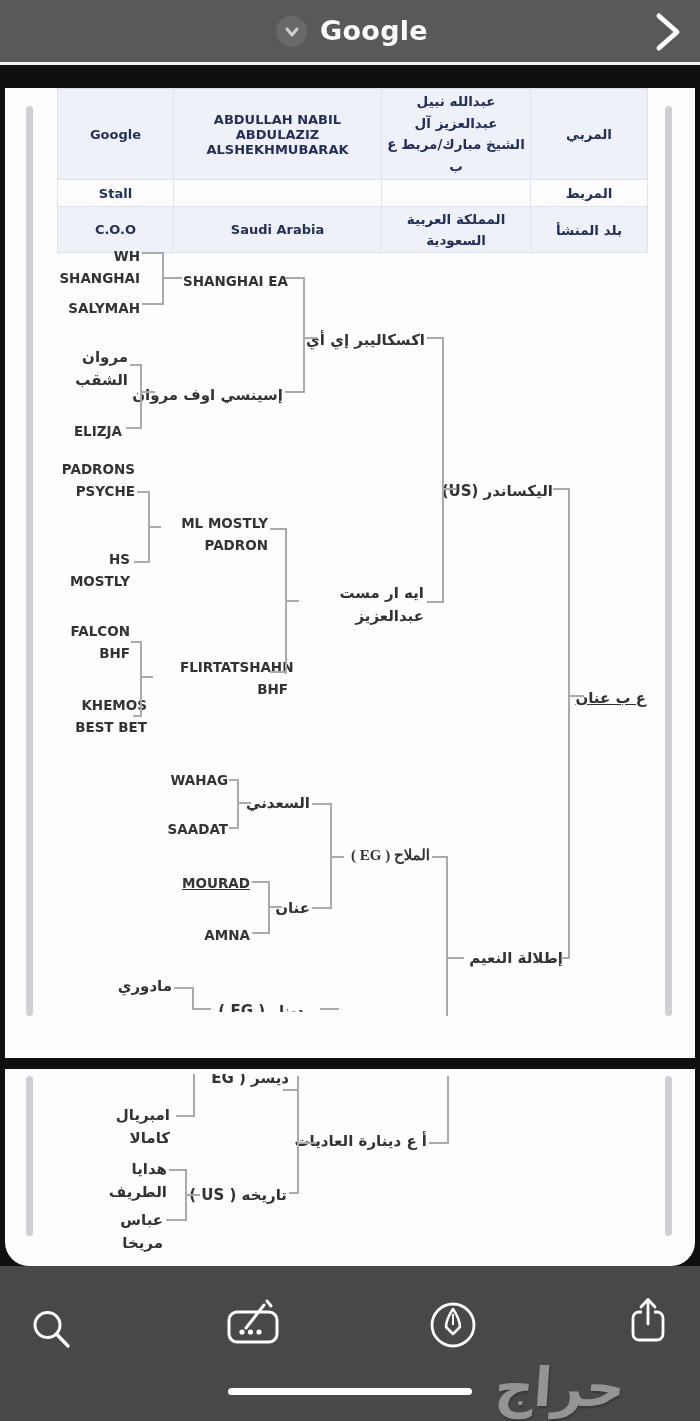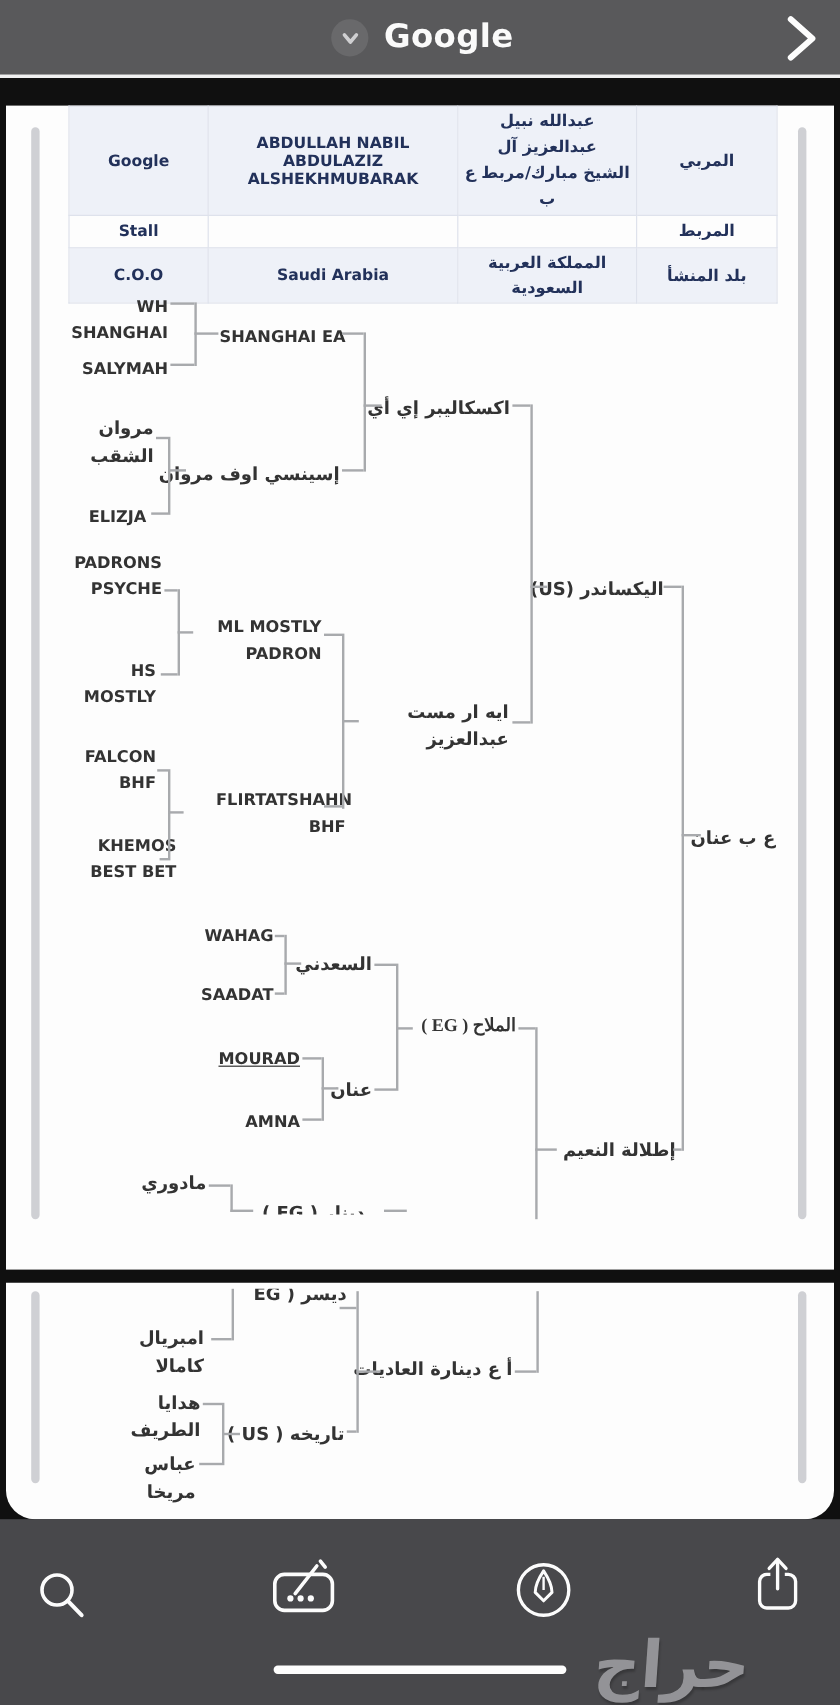--- a/index.html
+++ b/index.html
@@ -22,21 +22,21 @@
                  vertical-align:middle;padding:2px 4px;overflow:hidden;}
   #info-table tr.r1 td{border-top:none;vertical-align:bottom;padding-bottom:5px;}
   #info-table tr.tint td{background:#eef1f8;}
   .cell-en{font-size:13px;}
   .cell-ar{font-size:13.5px;direction:rtl;white-space:pre-line;line-height:1.5;}
   
   .nd{position:absolute;color:#333;white-space:pre-line;line-height:22px;}
   .en{font-size:13.5px;font-weight:700;text-align:right;}
   .en.l{text-align:left;}
   .ar{font-size:15px;font-weight:600;direction:rtl;text-align:right;line-height:23px;}
-  .ar.l{text-align:right;}
+  .ar.l{text-align:right;text-decoration:underline;}
   .nowrap{white-space:nowrap;}
   .clip{position:absolute;overflow:hidden;}
   
   .hl,.vl{position:absolute;background:#a8aaad;}
   .hl{height:2px;} .vl{width:2px;}
   
   #toolbar{left:0;top:1266px;width:700px;height:155px;background:#48484b;}
   #home-indicator{left:228px;top:1388px;width:244px;height:7px;border-radius:4px;background:#fdfdfd;}
   #watermark{left:495px;top:1356px;font-size:54px;font-weight:bold;color:#9b9b9e;direction:rtl;
              text-shadow:1px 2px 2px rgba(0,0,0,.25);transform:skewX(-4deg);opacity:.92;}

